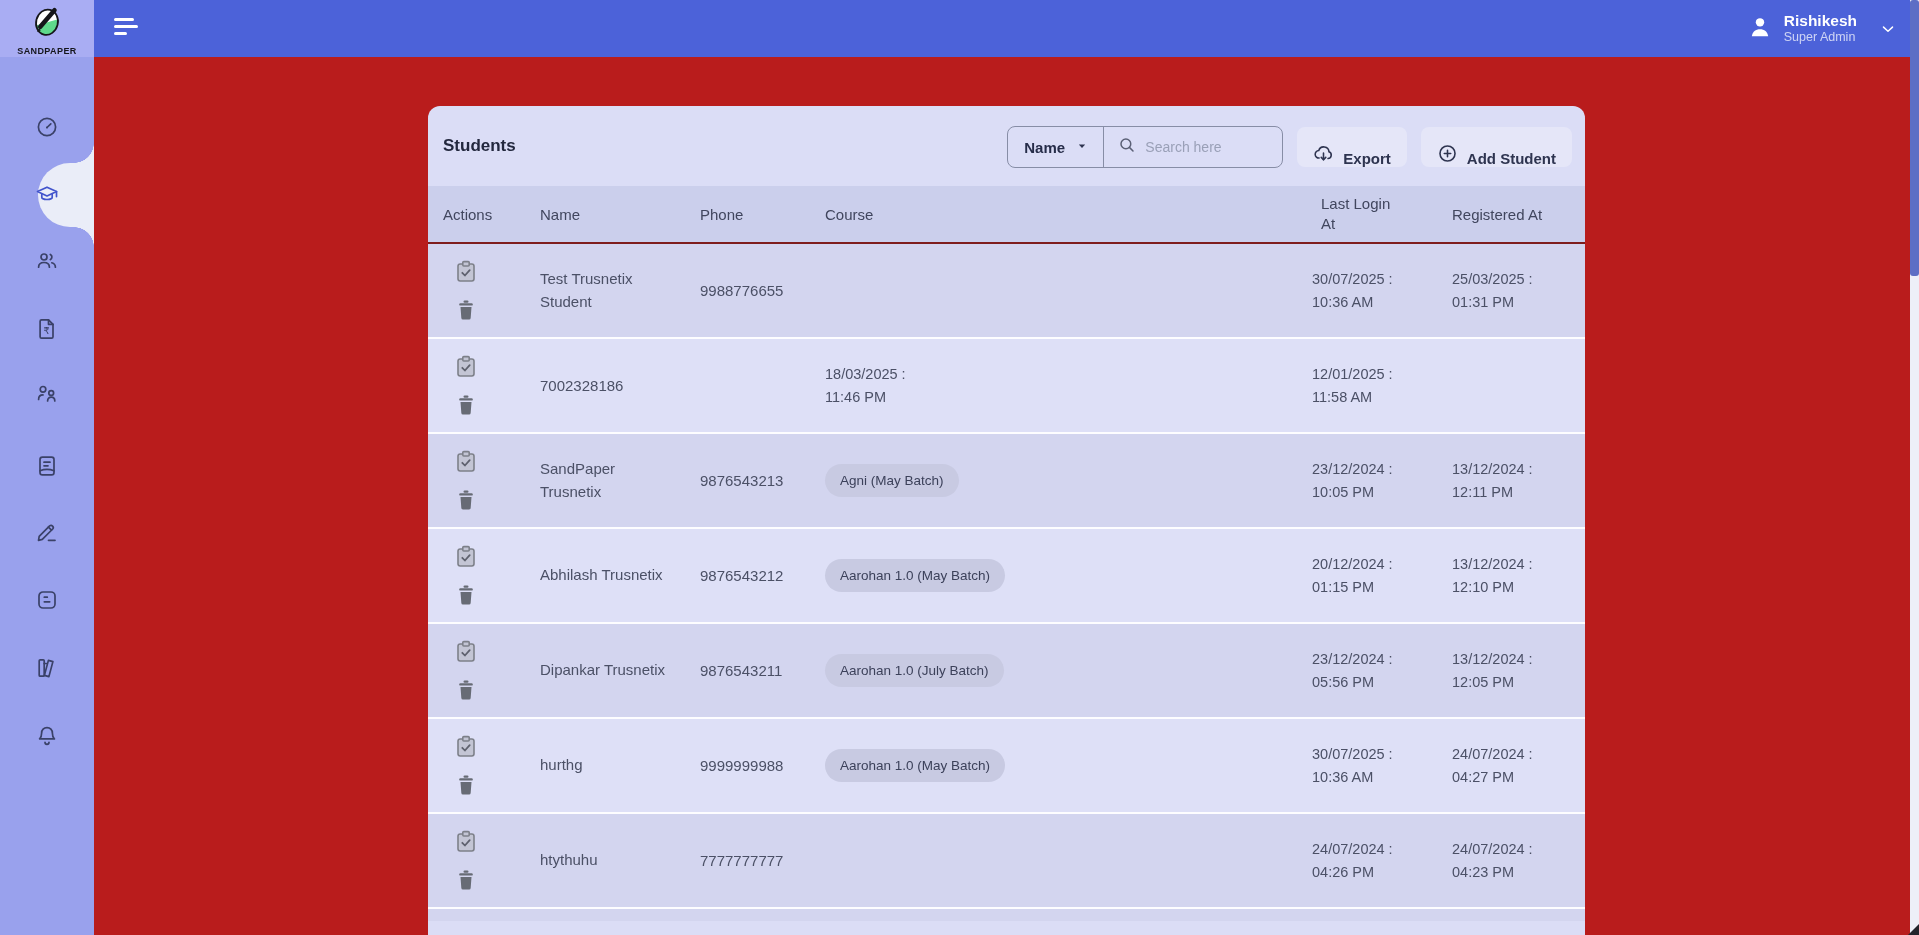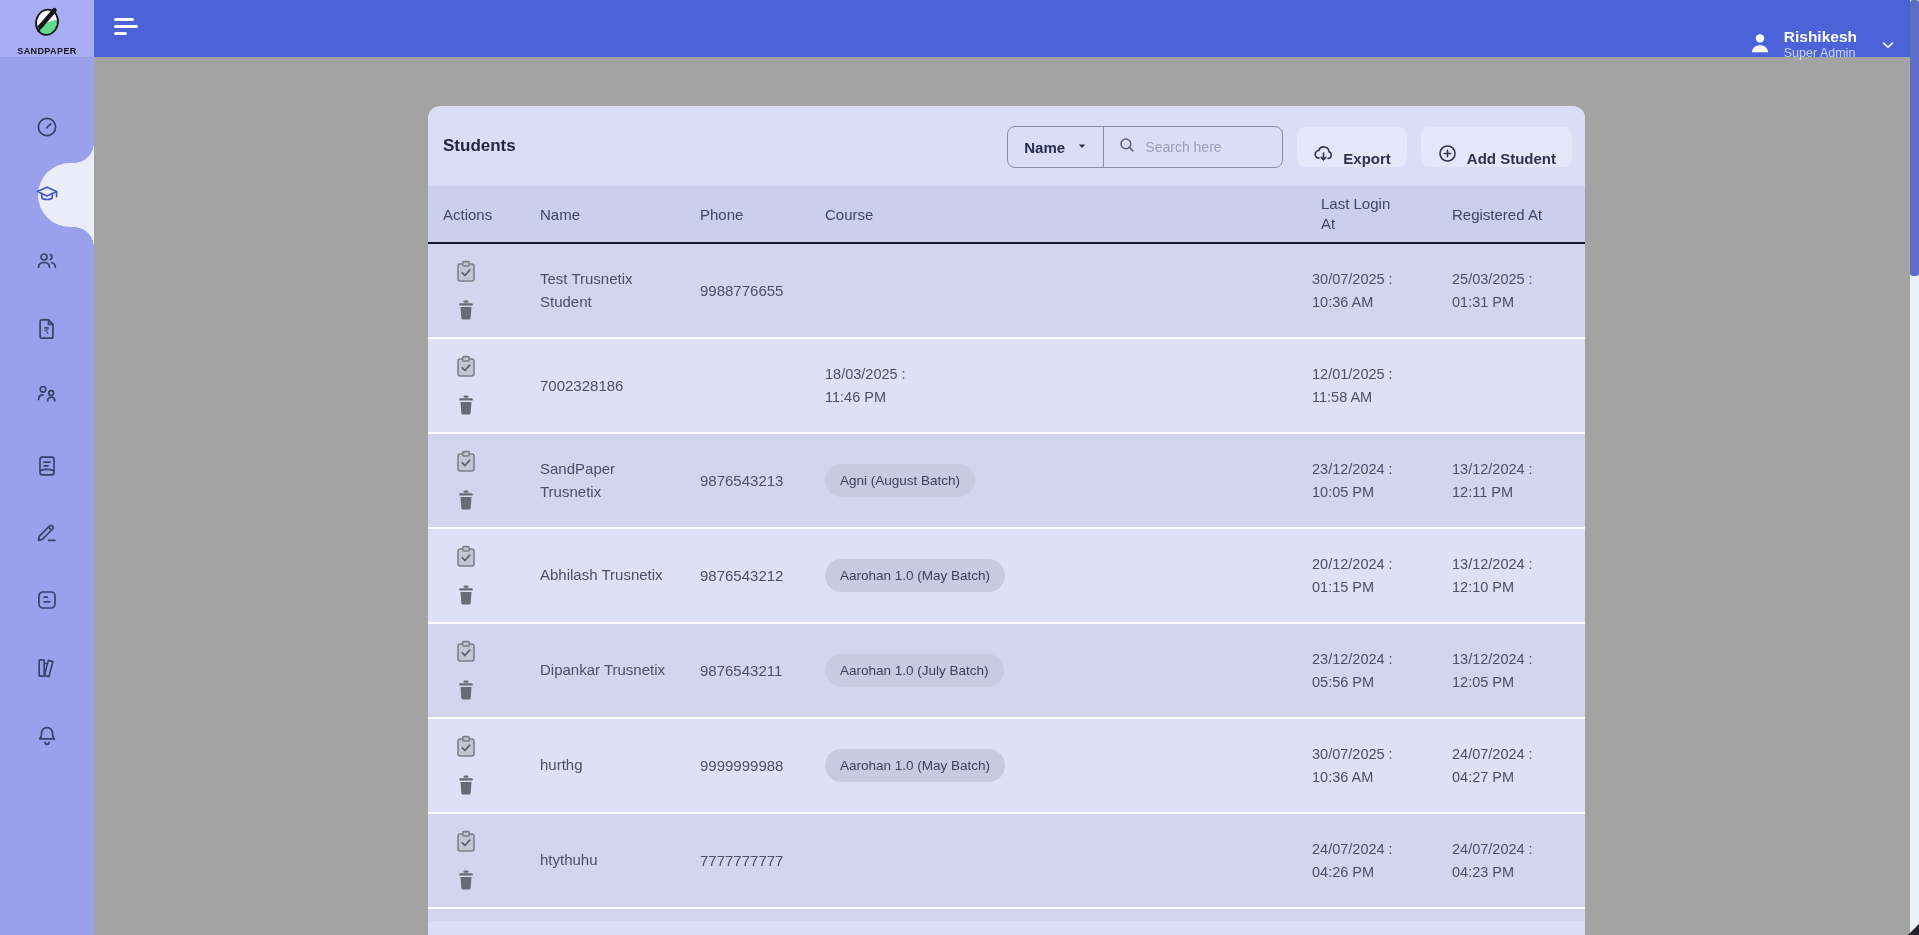--- a/index.html
+++ b/index.html
@@ -22,44 +22,44 @@
   .logo-block { position:absolute; left:0; top:0; width:94px; height:57px; background:#a9adf3; z-index:6; display:flex; flex-direction:column; align-items:center; justify-content:center; padding-top:4px; }
   .brand-text { font-size:9px; font-weight:bold; letter-spacing:.4px; color:#15161c; margin-top:1px; }
 
   
   .topbar { position:absolute; left:94px; top:0; right:0; height:57px; background:#4c62d9; z-index:4; display:flex; align-items:center; }
   .hamburger { position:absolute; left:16px; top:14px; background:none; border:none; cursor:pointer; display:flex; flex-direction:column; align-items:flex-start; gap:4px; padding:4px; }
   .hamburger span { display:block; height:3px; background:#ffffff; border-radius:2px; }
   .hamburger span:nth-child(1){ width:20px; }
   .hamburger span:nth-child(2){ width:24px; }
   .hamburger span:nth-child(3){ width:13px; }
-  .user { position:absolute; right:22px; top:16px; height:57px; display:flex; align-items:center; gap:10px; cursor:pointer; }
+  .user { position:absolute; right:22px; top:0; height:57px; display:flex; align-items:center; gap:10px; cursor:pointer; }
   .user-texts { display:flex; flex-direction:column; line-height:1.25; }
   .user-name { color:#ffffff; font-weight:bold; font-size:15.5px; }
   .user-role { color:rgba(255,255,255,.72); font-size:12.5px; }
   .user-chevron { margin-left:12px; display:flex; }
 
   
-  .content { position:absolute; left:94px; top:57px; right:0; bottom:0; background:#a3a3a3; }
+  .content { position:absolute; left:94px; top:57px; right:0; bottom:0; background:#b91c1c; }
   .card { position:absolute; left:334px; top:49px; width:1157px; bottom:0; background:#dbddf6; border-radius:12px 12px 0 0; overflow:hidden; }
 
   .card-head { position:relative; height:80px; }
   .page-title { position:absolute; left:15px; top:0; height:80px; display:flex; align-items:center; font-size:17px; font-weight:bold; color:#23283e; }
   .controls { position:absolute; right:13px; top:20px; display:flex; align-items:center; gap:14px; }
   .search-group { display:flex; align-items:center; height:42px; border:1.4px solid #878da6; border-radius:8px; overflow:hidden; }
   .filter { display:flex; align-items:center; gap:10px; padding:0 14px 0 16px; height:100%; cursor:pointer; color:#262c49; font-weight:bold; font-size:15px; }
   .v-divider { width:1.2px; height:42px; background:#878da6; }
   .searchbox { display:flex; align-items:center; gap:9px; padding:0 14px; width:178px; }
   .searchbox input { border:none; outline:none; background:transparent; font-size:14px; color:#3d4257; width:120px; font-family:"Liberation Sans",sans-serif; }
   .searchbox input::placeholder { color:#9aa0b7; }
   .ghost-btn { display:flex; align-items:flex-end; gap:9px; height:40px; padding:0 16px; border:none; border-radius:8px; background:rgba(255,255,255,.28); color:#2e3450; font-size:15px; font-weight:600; cursor:pointer; font-family:"Liberation Sans",sans-serif; }
 
   
   .grid-cols { display:grid; grid-template-columns:97px 160px 125px 487px 140px 1fr; padding-left:15px; }
-  .thead { height:58px; background:#cbcfec; border-bottom:2px solid #0f172a; align-items:center; color:#41465e; font-size:15px; }
+  .thead { height:58px; background:#cbcfec; border-bottom:2px solid #7f1d1d; align-items:center; color:#41465e; font-size:15px; }
   .thead .hcell:nth-child(5) span { display:inline-block; width:80px; line-height:1.35;margin-left:9px; }
   .t-row { height:95px; border-bottom:2px solid #fdfdff; align-items:center; color:#4b5066; font-size:15px; }
   .t-row.odd { background:#d3d5ef; }
   .t-row.even { background:#dee0f7; }
   .cell.name { line-height:1.5; padding-right:20px; }
   .cell.date { white-space:pre-line; line-height:1.55; font-size:14.5px; padding-right:10px; }
   .cell.actions { display:flex; flex-direction:column; align-items:center; gap:13px; width:24px; margin-left:11px; }
   .act { display:flex; cursor:pointer; }
   .pill { display:inline-block; background:#c8cae2; color:#3c415a; font-size:13.5px; padding:9px 15px; border-radius:17px; }
   .partial-row { height:12px; background:#d3d5ef; }
@@ -335,21 +335,21 @@
               <span class="act">
                 <svg width="22" height="24" viewBox="0 0 24 26">
                   <rect x="9.3" y="2.6" width="5.4" height="2.6" rx="1.2" fill="#676b75"></rect>
                   <rect x="4.6" y="5.6" width="14.8" height="2.6" rx="1.3" fill="#676b75"></rect>
                   <path d="M6 9.6 h12 l-.9 12 a1.8 1.8 0 0 1 -1.8 1.7 H8.7 a1.8 1.8 0 0 1 -1.8 -1.7 z" fill="#676b75"></path>
                 </svg>
               </span>
             </div>
             <div class="cell name">SandPaper Trusnetix</div>
             <div class="cell phone">9876543213</div>
-            <div class="cell course"><span class="pill">Agni (August Batch)</span></div>
+            <div class="cell course"><span class="pill">Agni (May Batch)</span></div>
             <div class="cell date">23/12/2024 :
 10:05 PM</div>
             <div class="cell date">13/12/2024 :
 12:11 PM</div>
           </div>
           <div class="t-row grid-cols even">
             <div class="cell actions">
               <span class="act">
                 <svg width="24" height="26" viewBox="0 0 24 26">
                   <rect x="4" y="5" width="16" height="17" rx="2.2" fill="#c3c5d4" stroke="#7d8089" stroke-width="1.6"></rect>

